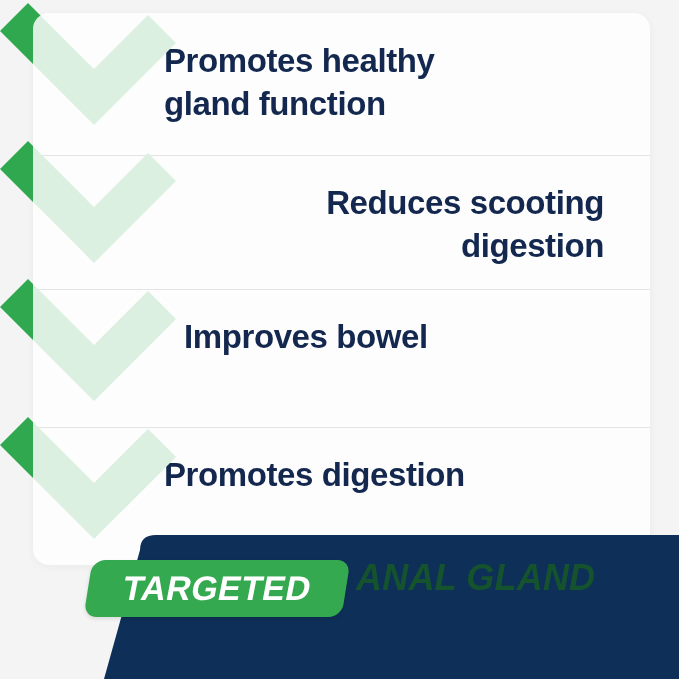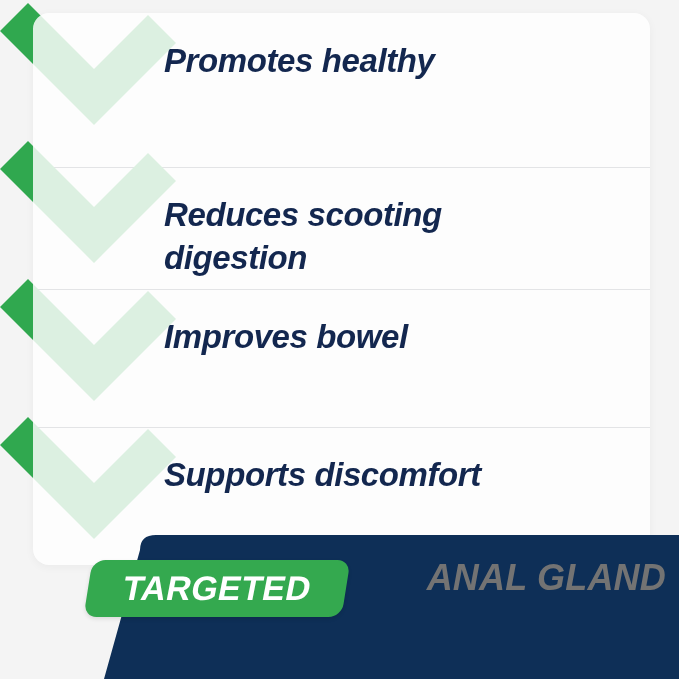--- a/index.html
+++ b/index.html
@@ -33,21 +33,20 @@
     border-radius: 16px;
     box-shadow: 0 2px 10px rgba(0,0,0,0.045);
     overflow: hidden;
   }
 
   .row {
     position: absolute;
     left: 0;
     width: 617px;
     height: 138px;
-    font-style: italic;
   }
   .row-divider {
     position: absolute;
     left: 0;
     top: 0;
     width: 617px;
     height: 1px;
     background: #e3e4e6;
   }
   .row-text {
@@ -116,63 +115,64 @@
     font-weight: bold;
     font-size: 34px;
     letter-spacing: 0.4px;
     transform: skewX(9deg) skewX(-11deg);
   }
   #headline {
     position: absolute;
     left: 356px;
     top: 35px;
     width: 310px;
-    color: #737373;
+    color: #14532d;
     font-family: "Liberation Sans", sans-serif;
     font-weight: bold;
     font-style: italic;
     font-size: 36px;
     line-height: 45px;
     letter-spacing: 0.2px;
-    text-align: right;
+    text-align: left;
   }
   .hl-line { display: block; white-space: nowrap; }
 </style>
 </head>
 <body>
 
 <div id="stage">
 
   <div id="card">
 
     <div class="row" style="top:0px;">
       <div class="row-text" style="top:26px;">
         <span>Promotes healthy</span><br>
-      </div>
-    </div>
-
-    <div class="row" style="top:154px;">
+        <span>gland function</span>
+      </div>
+    </div>
+
+    <div class="row" style="top:142px;text-align:right;">
       <div class="row-divider"></div>
       <div class="row-text" style="top:26px;">
         <span>Reduces scooting</span><br>
         <span>digestion</span>
       </div>
     </div>
 
     <div class="row" style="top:276px;">
       <div class="row-divider"></div>
-      <div class="row-text" style="top:26px;">
+      <div class="row-text" style="top:26px;margin-left:20px;">
         <span>Improves bowel</span><br>
       </div>
     </div>
 
     <div class="row" style="top:414px;">
       <div class="row-divider"></div>
       <div class="row-text" style="top:26px;">
-        <span>Supports discomfort</span><br>
+        <span>Promotes digestion</span><br>
       </div>
     </div>
 
   </div>
 
   <svg class="check-layer" viewBox="0 0 679 679">
     <defs>
 
       <clipPath id="clip-inside-card">
         <rect x="33" y="13" width="617" height="552" rx="16" ry="16"></rect>

